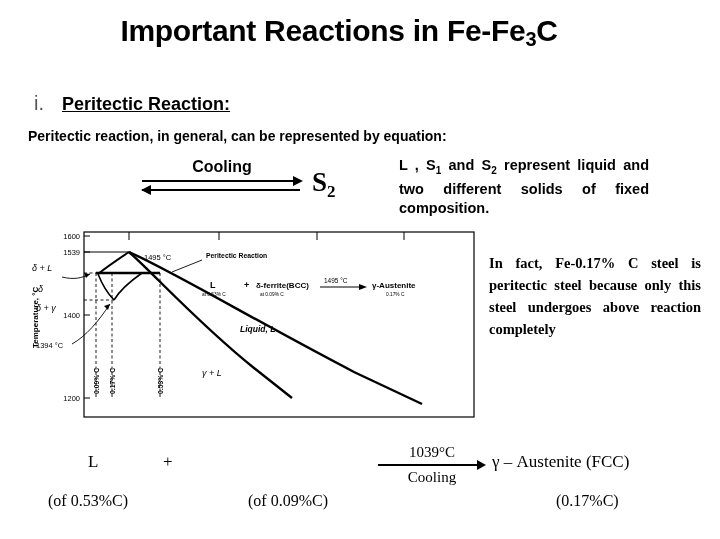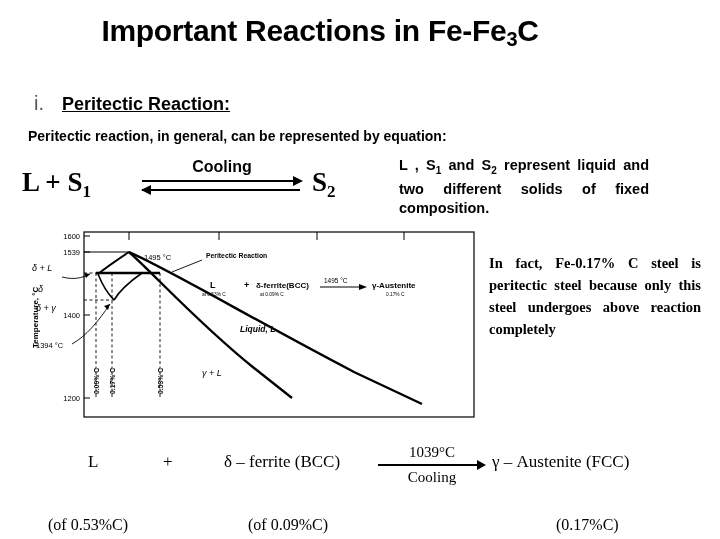--- a/index.html
+++ b/index.html
@@ -21,20 +21,21 @@
     position: absolute;
     left: 0;
     top: 14px;
     width: 640px;
     text-align: center;
     font-family: "Liberation Sans", sans-serif;
     font-weight: bold;
     font-size: 30px;
     line-height: 34px;
     letter-spacing: -0.3px;
+    padding-left: 19px;
   }
   #title sub {
     font-size: 20px;
     vertical-align: baseline;
     position: relative;
     top: 5px;
   }
 
   
   #heading-row {
@@ -233,41 +234,40 @@
   
   #bottom-comp {
     position: absolute;
     left: 0;
     top: 492px;
     width: 720px;
     height: 34px;
     font-family: "Liberation Serif", serif;
     font-size: 16px;
   }
-  .c-item { position: absolute; white-space: nowrap; margin-top: 24px; }
+  .c-item { position: absolute; white-space: nowrap; }
   #c-1 { left: 48px;  }
   #c-2 { left: 248px; }
   #c-3 { left: 556px; }
 </style>
 </head>
 <body>
 
 <div id="title">
   <span><span>Important Reactions in Fe-Fe</span><sub>3</sub><span>C</span></span><br>
 </div>
 
 <div id="heading-row">
   <span id="roman">i.</span>
   <span id="subheading">Peritectic Reaction:</span>
 </div>
 
 <div id="intro">Peritectic reaction, in general, can be represented by equation:</div>
 
 <div id="equation">
-  <span id="eq-left"><span>L + S</span><sub>1</sub></span>
   <div id="eq-arrow">
     <div id="eq-cooling">Cooling</div>
     <div class="arrow-line">
       <span class="bar"></span>
       <span class="head-r"></span>
     </div>
     <div class="arrow-line">
       <span class="bar"></span>
       <span class="head-l"></span>
     </div>
@@ -353,21 +353,20 @@
     <text x="362" y="68" font-size="4.8">0.17% C</text>
   </g>
 </svg>
 </div>
 
 <div id="infact">In fact, Fe-0.17% C steel is peritectic steel because only this steel undergoes above reaction completely</div>
 
 <div id="bottom-rxn">
   <span class="b-item" id="b-L">L</span>
   <span class="b-item" id="b-plus">+</span>
-  <span class="b-item" id="b-delta">δ – ferrite (BCC)</span>
   <div id="b-arrow">
     <div class="lab-top">1039°C</div>
     <div class="bar2">
       <span class="bar"></span>
       <span class="head-r"></span>
     </div>
     <div class="lab-bot">Cooling</div>
   </div>
   <span class="b-item" id="b-gamma">γ – Austenite (FCC)</span>
 </div>

